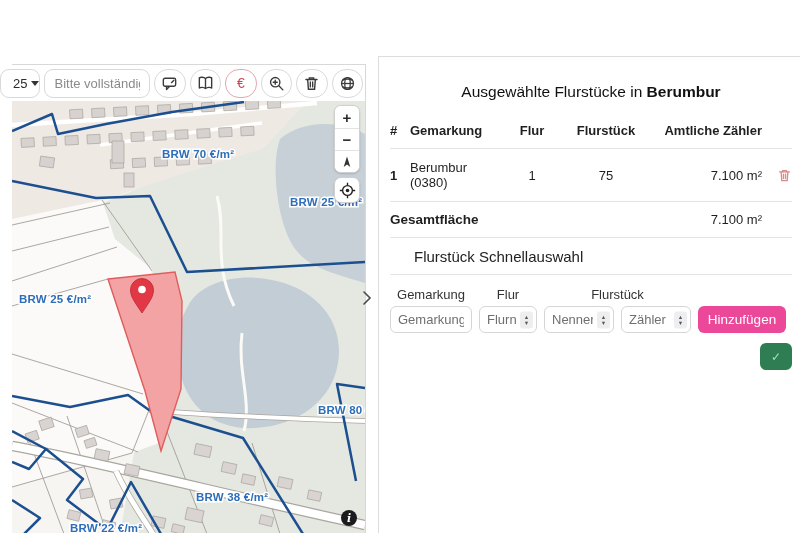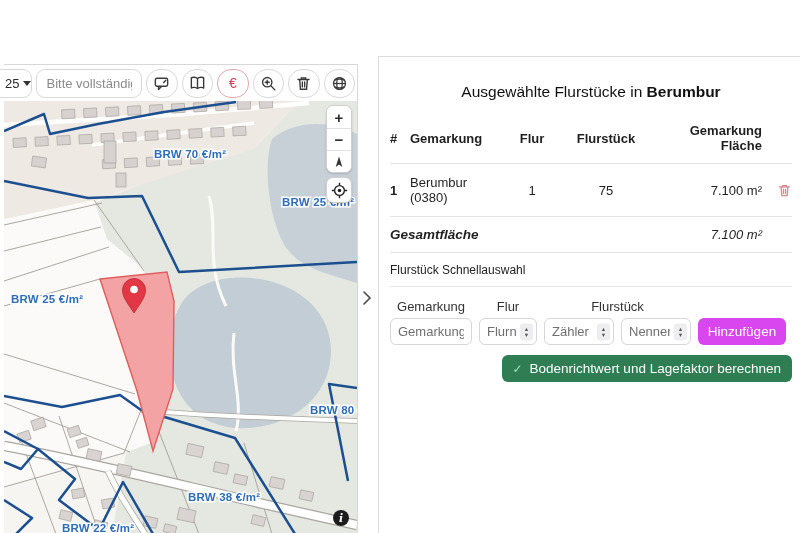--- a/index.html
+++ b/index.html
@@ -4,21 +4,21 @@
 <style>
   * { box-sizing: border-box; margin: 0; padding: 0; }
   html,body { width:800px; height:533px; }
   body {
     position:relative; overflow:hidden; background:#fff;
     font-family:"Liberation Sans", sans-serif; color:#1f1f1f;
   }
 
   
   .map-card {
-    position:absolute; left:4px; top:64px; width:354px; bottom:0;
+    position:absolute; left:12px; top:64px; width:354px; bottom:0;
     background:#fff; border-top:1px solid #d8d8d8; border-right:1px solid #d8d8d8;
   }
   .toolbar {
     height:36px; display:flex; align-items:center; gap:4px; padding:0 2px;
     background:#fff;
   }
   .pill {
     height:29px; background:#fff; border:1px solid #d9d9d9; border-radius:9px;
     display:flex; align-items:center; justify-content:center; font-size:13px; color:#2b2b2b;
   }
@@ -72,43 +72,43 @@
   .panel-title { text-align:center; font-size:15.5px; margin-top:2px; margin-bottom:16px; color:#111; }
   .panel-title b { font-weight:700; }
 
   .tbl { display:grid; grid-template-columns:20px 1fr 56px 92px 110px 30px; align-items:center; }
   .tbl .h { font-weight:700; padding:6px 0 10px; }
   .tbl .c { padding:11px 0; }
   .ta-c { text-align:center; } .ta-r { text-align:right; }
   .rule { border:0; border-top:1px solid #e4e4e4; }
   .trash-cell { display:flex; justify-content:flex-end; padding-right:2px; cursor:pointer; }
 
-  .total-row { display:flex; justify-content:space-between; align-items:center; padding:10px 30px 10px 0;font-style:italic; }
+  .total-row { display:flex; justify-content:space-between; align-items:center; padding:10px 30px 10px 0; }
   .total-row .lbl { font-weight:700; font-size:13.5px; }
 
-  .section-head { padding:10px 0 9px; font-size:12px; color:#222; }
+  .section-head { padding:10px 0 9px; font-size:15px; color:#222;margin-left:24px; }
 
   .form-grid { display:grid; grid-template-columns:82px 58px 70px 70px 88px; gap:7px; margin-top:12px; }
   .form-label { text-align:center; font-size:13px; color:#333; padding-bottom:4px; }
   .span2 { grid-column:3 / span 2; }
   .in-wrap { position:relative; }
   .in-wrap input {
     width:100%; height:27px; border:1px solid #d6d6d6; border-radius:6px;
     padding:0 7px; font:13px "Liberation Sans",sans-serif; color:#333; background:#fff;
   }
   .in-wrap input::placeholder { color:#6f6f6f; }
   .in-wrap.num input { padding-right:20px; }
   .stepper {
     position:absolute; right:4px; top:50%; transform:translateY(-50%);
     width:13px; height:17px; background:#eeeef0; border-radius:3px;
     display:flex; flex-direction:column; align-items:center; justify-content:center;
     font-size:5.5px; line-height:1.15; color:#555; cursor:pointer;
   }
   .add-btn {
-    height:27px; border:0; border-radius:6px; background:#d946ef; color:#fff;
+    height:27px; border:0; border-radius:6px; background:#ec4899; color:#fff;
     font:400 13.5px "Liberation Sans",sans-serif; cursor:pointer;
   }
   .calc-row { display:flex; justify-content:flex-end; margin-top:10px; }
   .calc-btn {
     height:27px; border:0; border-radius:6px; background:#2e7d53; color:#fff;
     font:400 13.5px "Liberation Sans",sans-serif; padding:0 11px; cursor:pointer;
     display:flex; align-items:center; gap:7px;
   }
   .calc-btn .check { color:#9fe0b2; font-size:12px; }
 </style>
@@ -330,21 +330,21 @@
 
   <div class="panel-title">
     <span>Ausgewählte Flurstücke in </span><b>Berumbur</b>
   </div>
 
   <div class="tbl">
     <div class="h">#</div>
     <div class="h">Gemarkung</div>
     <div class="h ta-c">Flur</div>
     <div class="h ta-c">Flurstück</div>
-    <div class="h ta-r">Gemarkung Fläche</div>
+    <div class="h ta-r">Amtliche Zähler</div>
     <div class="h"></div>
   </div>
   <hr class="rule">
   <div class="tbl">
     <div class="c" style="font-weight:700">1</div>
     <div class="c">Berumbur (0380)</div>
     <div class="c ta-c">1</div>
     <div class="c ta-c">75</div>
     <div class="c ta-r">7.100 m²</div>
     <div class="c trash-cell">
@@ -377,36 +377,35 @@
       <input type="text" placeholder="Gemarkung" style="">
     </div>
     <div class="in-wrap num">
       <input type="text" placeholder="Flurnummer" style="">
       <span class="stepper">
           <span>▲</span>
           <span>▼</span>
         </span>
     </div>
     <div class="in-wrap num">
+      <input type="text" placeholder="Nenner" style="">
+      <span class="stepper">
+          <span>▲</span>
+          <span>▼</span>
+        </span>
+    </div>
+    <div class="in-wrap num">
       <input type="text" placeholder="Zähler" style="">
       <span class="stepper">
           <span>▲</span>
           <span>▼</span>
         </span>
     </div>
-    <div class="in-wrap num">
-      <input type="text" placeholder="Nenner" style="">
-      <span class="stepper">
-          <span>▲</span>
-          <span>▼</span>
-        </span>
-    </div>
     <button class="add-btn">Hinzufügen</button>
   </div>
 
   <div class="calc-row">
     <button class="calc-btn">
       <span class="check">✓</span>
-      <span>Bodenrichtwert und Lagefaktor berechnen</span>
     </button>
   </div>
 
 </div>
 
 </body></html>

